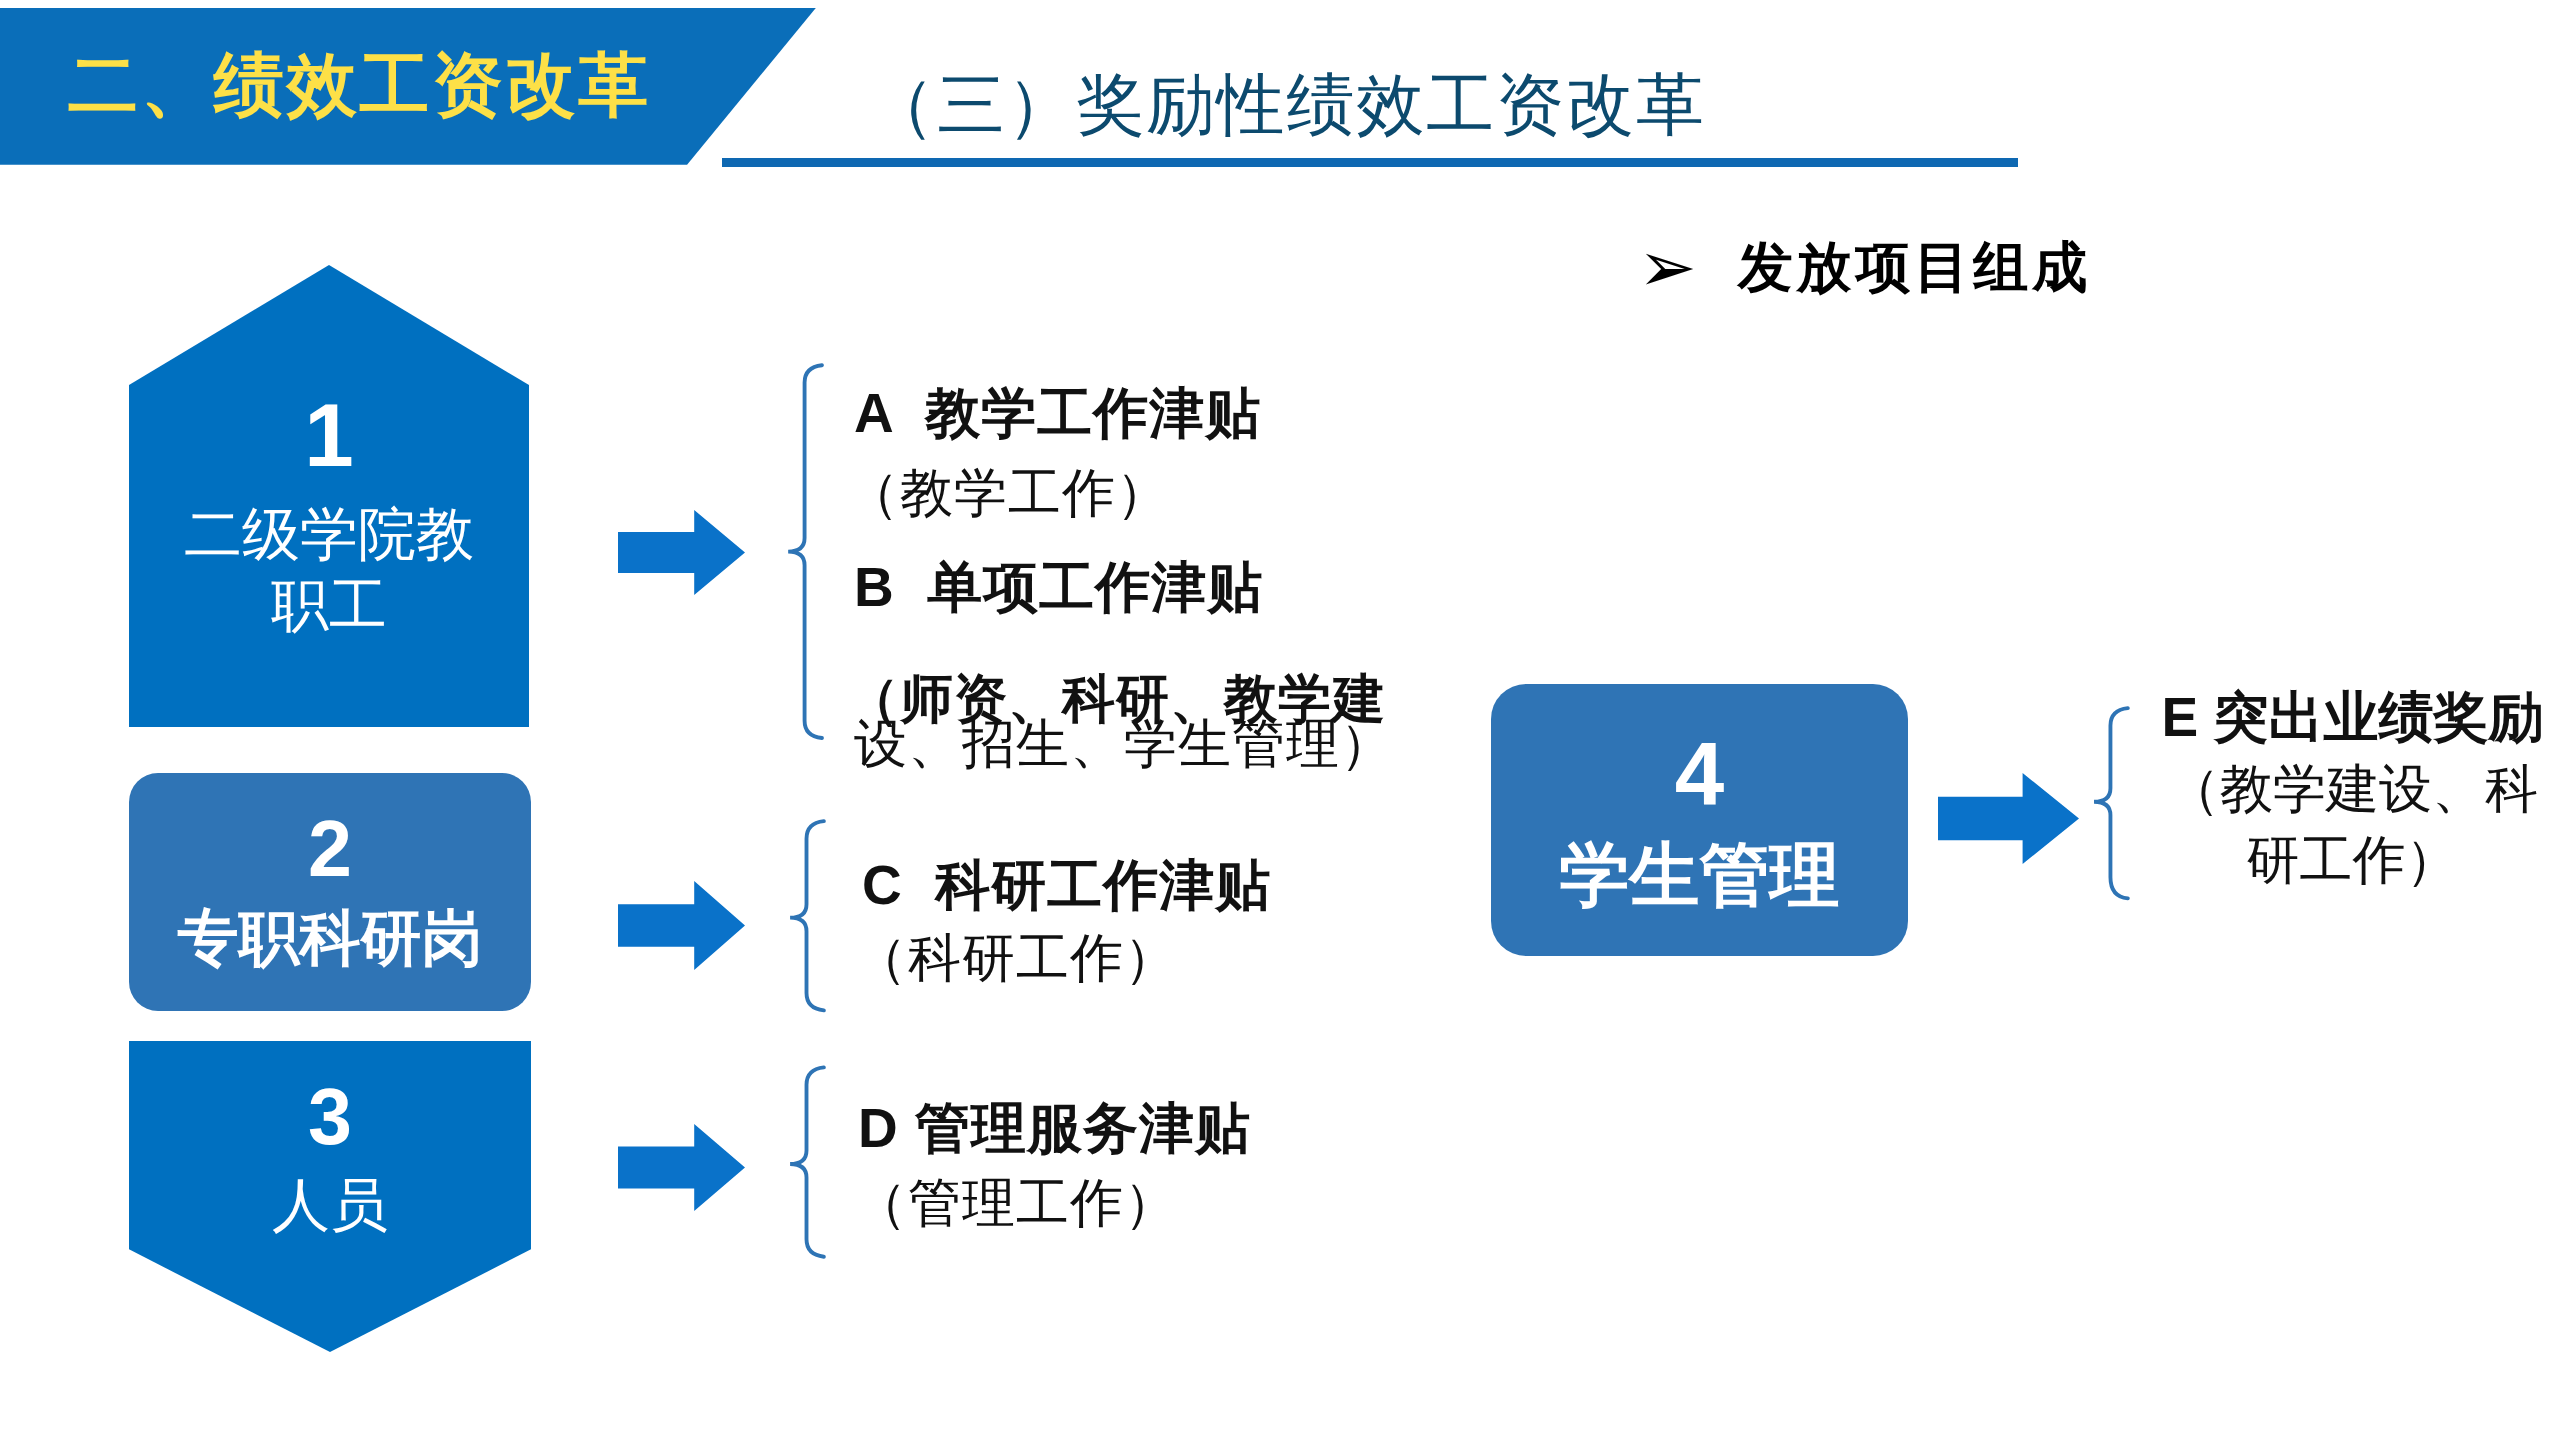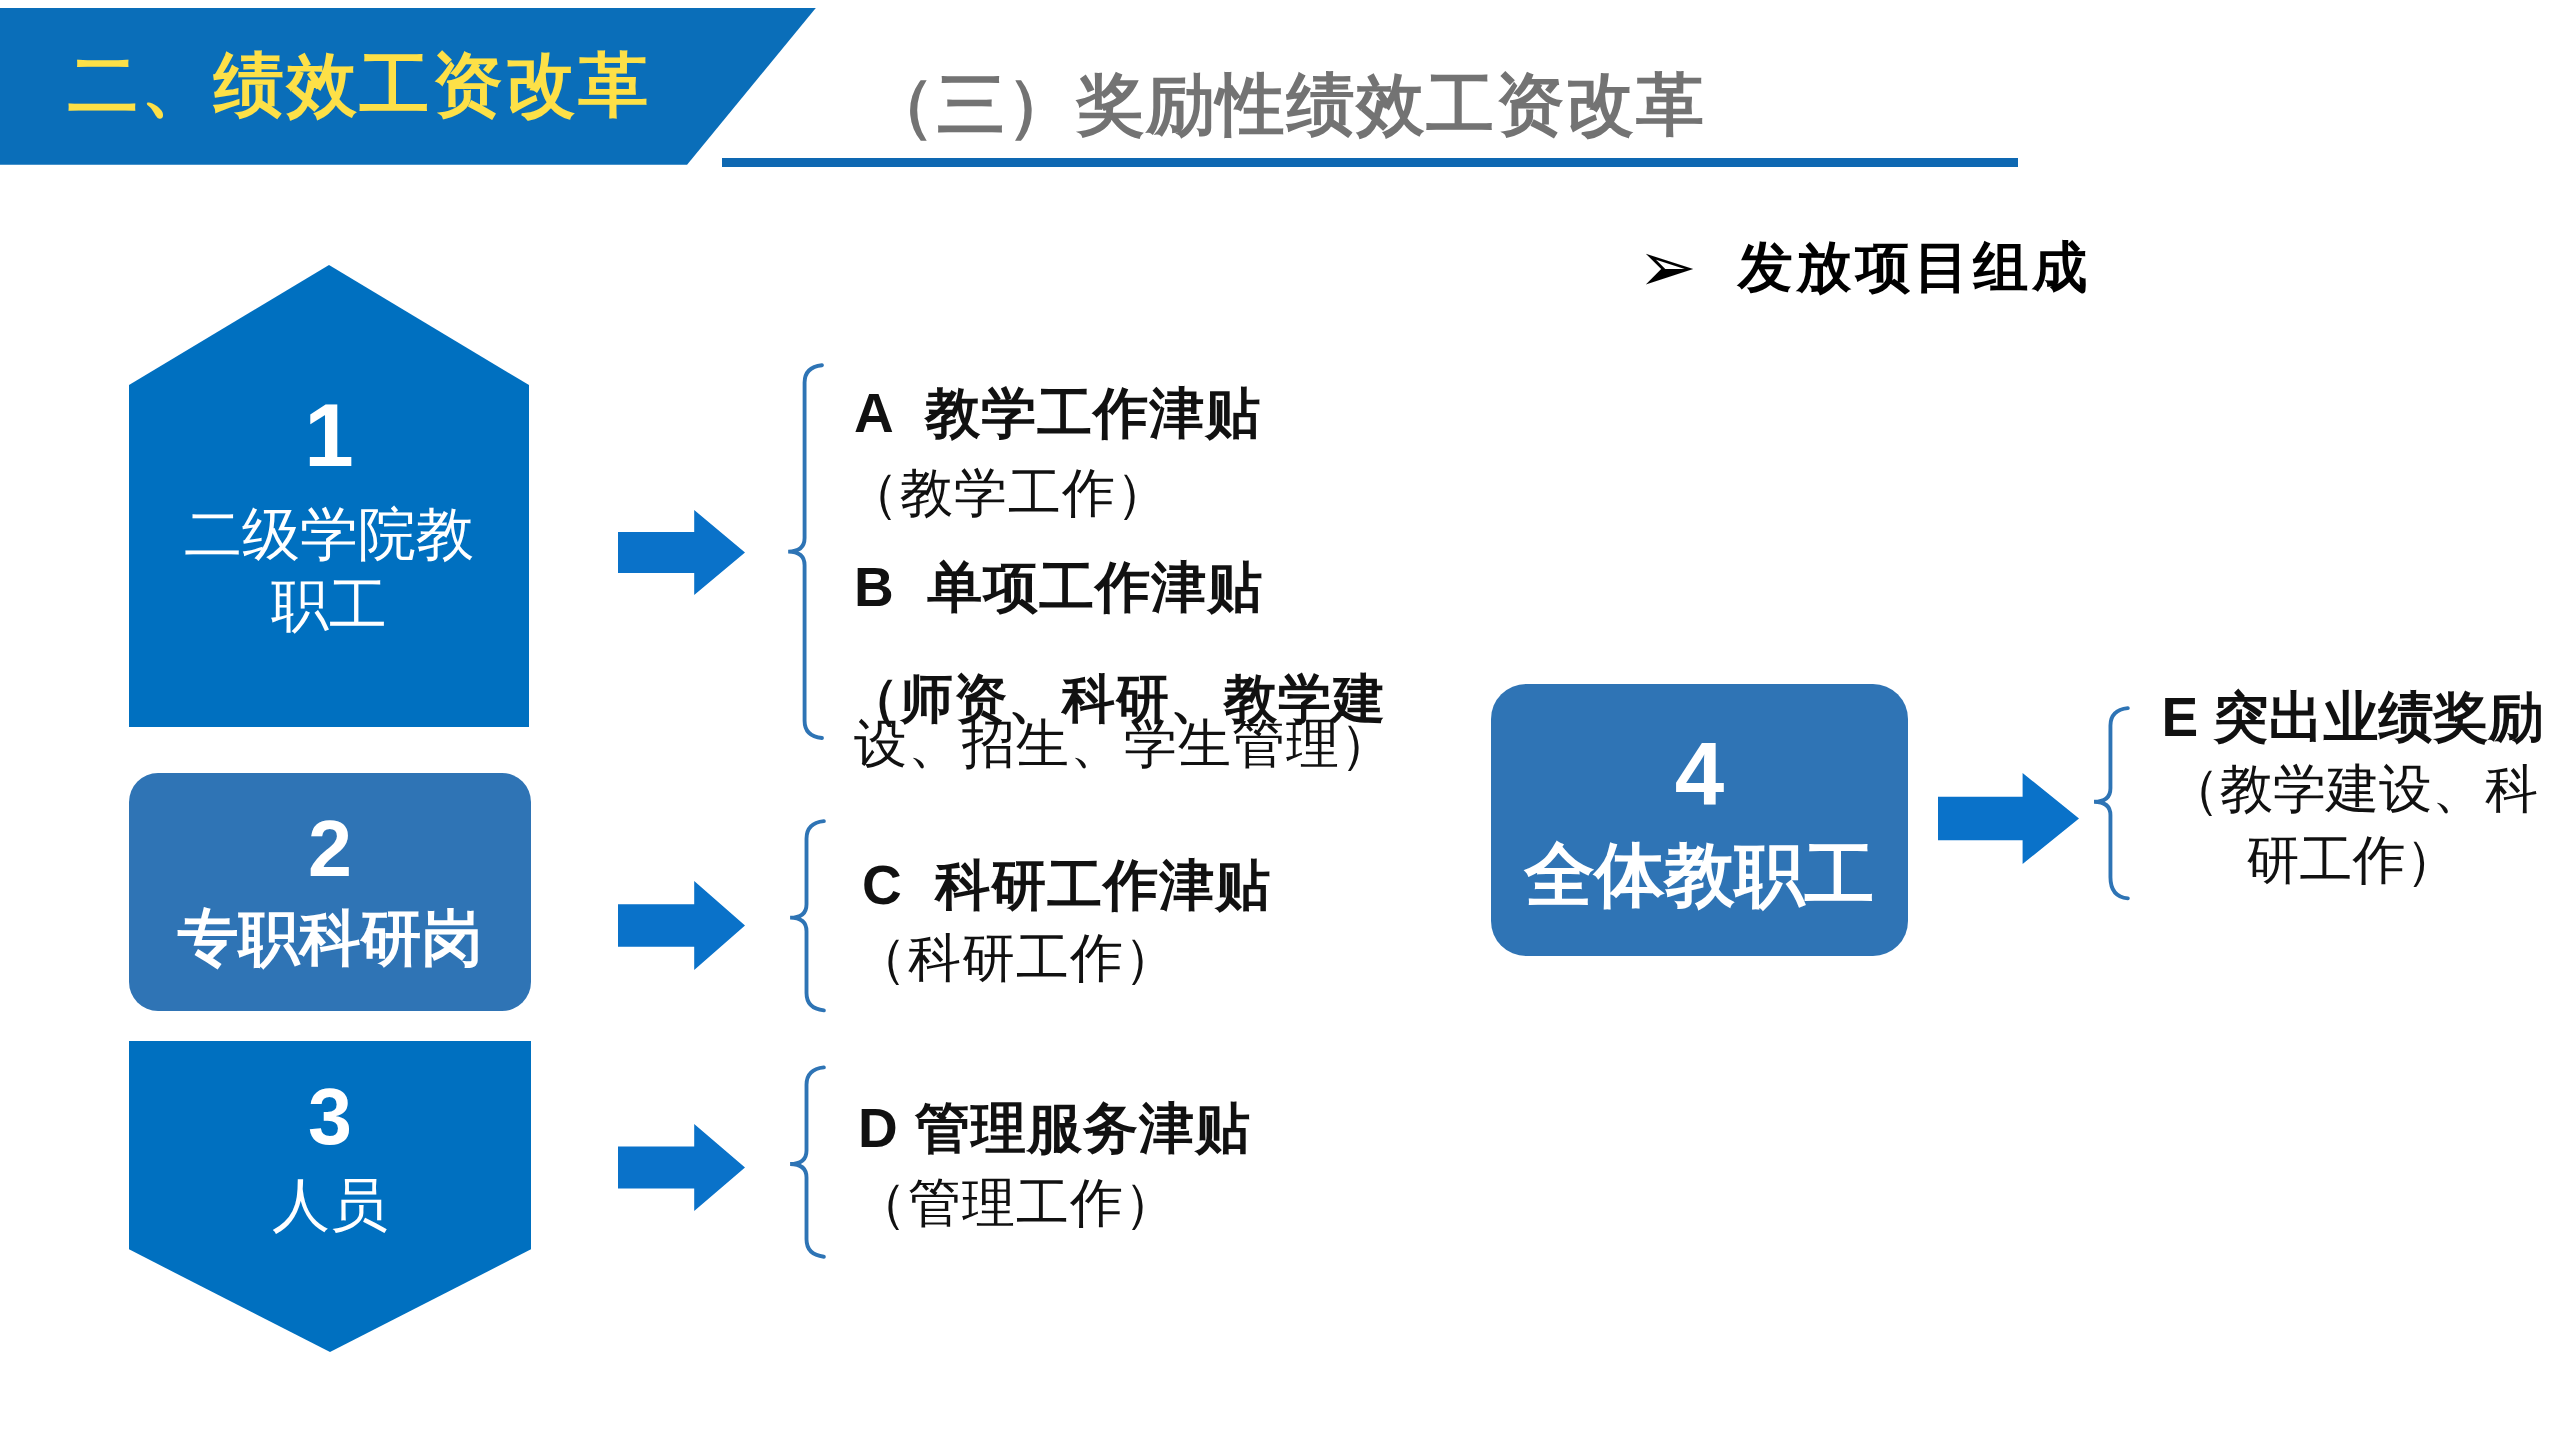--- a/index.html
+++ b/index.html
@@ -17,21 +17,21 @@
     display:flex;align-items:center;
   }
   .banner-text{
     color:#fde047;font-size:70px;font-weight:700;letter-spacing:2.9px;
     padding-left:68px;white-space:pre;
   }
   .title-underline{
     left:722px;top:158px;width:1296px;height:8.7px;background:#0e68b2;
   }
   .section-title{
-    left:867px;top:60px;font-size:68px;font-weight:700;color:#737373;
+    left:867px;top:60px;font-size:68px;font-weight:400;color:#0c4a6e;
     letter-spacing:1.9px;white-space:pre;
   }
 
   
   .bullet-row{left:1638px;top:232px;display:flex;align-items:center;}
   .bullet-marker{font-size:70px;color:#000000;line-height:1;margin-right:41px;}
   .bullet-text{font-size:55px;font-weight:700;color:#000000;letter-spacing:3.9px;line-height:1;}
 
   
   .shape{color:#ffffff;text-align:center;display:flex;flex-direction:column;
@@ -111,21 +111,21 @@
   <div class="shape-line-bold">专职科研岗</div>
 </div>
 
 <div class="abs shape shape-3">
   <div class="shape-num-md">3</div>
   <div class="shape-line">人员</div>
 </div>
 
 <div class="abs shape-4">
   <div class="shape4-num">4</div>
-  <div class="shape4-label">全体教职工</div>
+  <div class="shape4-label">学生管理</div>
 </div>
 
 <div class="abs block-arrow arrow-1"></div>
 <div class="abs block-arrow arrow-2"></div>
 <div class="abs block-arrow arrow-3"></div>
 <div class="abs block-arrow arrow-4"></div>
 
 <svg class="abs brace-layer" viewBox="0 0 2667 1501">
   <path d="M 851 378 Q 833 380 833 396 L 833 557 Q 833 571 816 571 Q 833 571 833 585 L 833 746 Q 833 762 851 764" fill="none" stroke="#2e74b5" stroke-width="4" stroke-linecap="round"></path>
   <path d="M 853 850 Q 835 852 835 868 L 835 936 Q 835 950 818 950 Q 835 950 835 964 L 835 1028 Q 835 1044 853 1046" fill="none" stroke="#2e74b5" stroke-width="4" stroke-linecap="round"></path>

